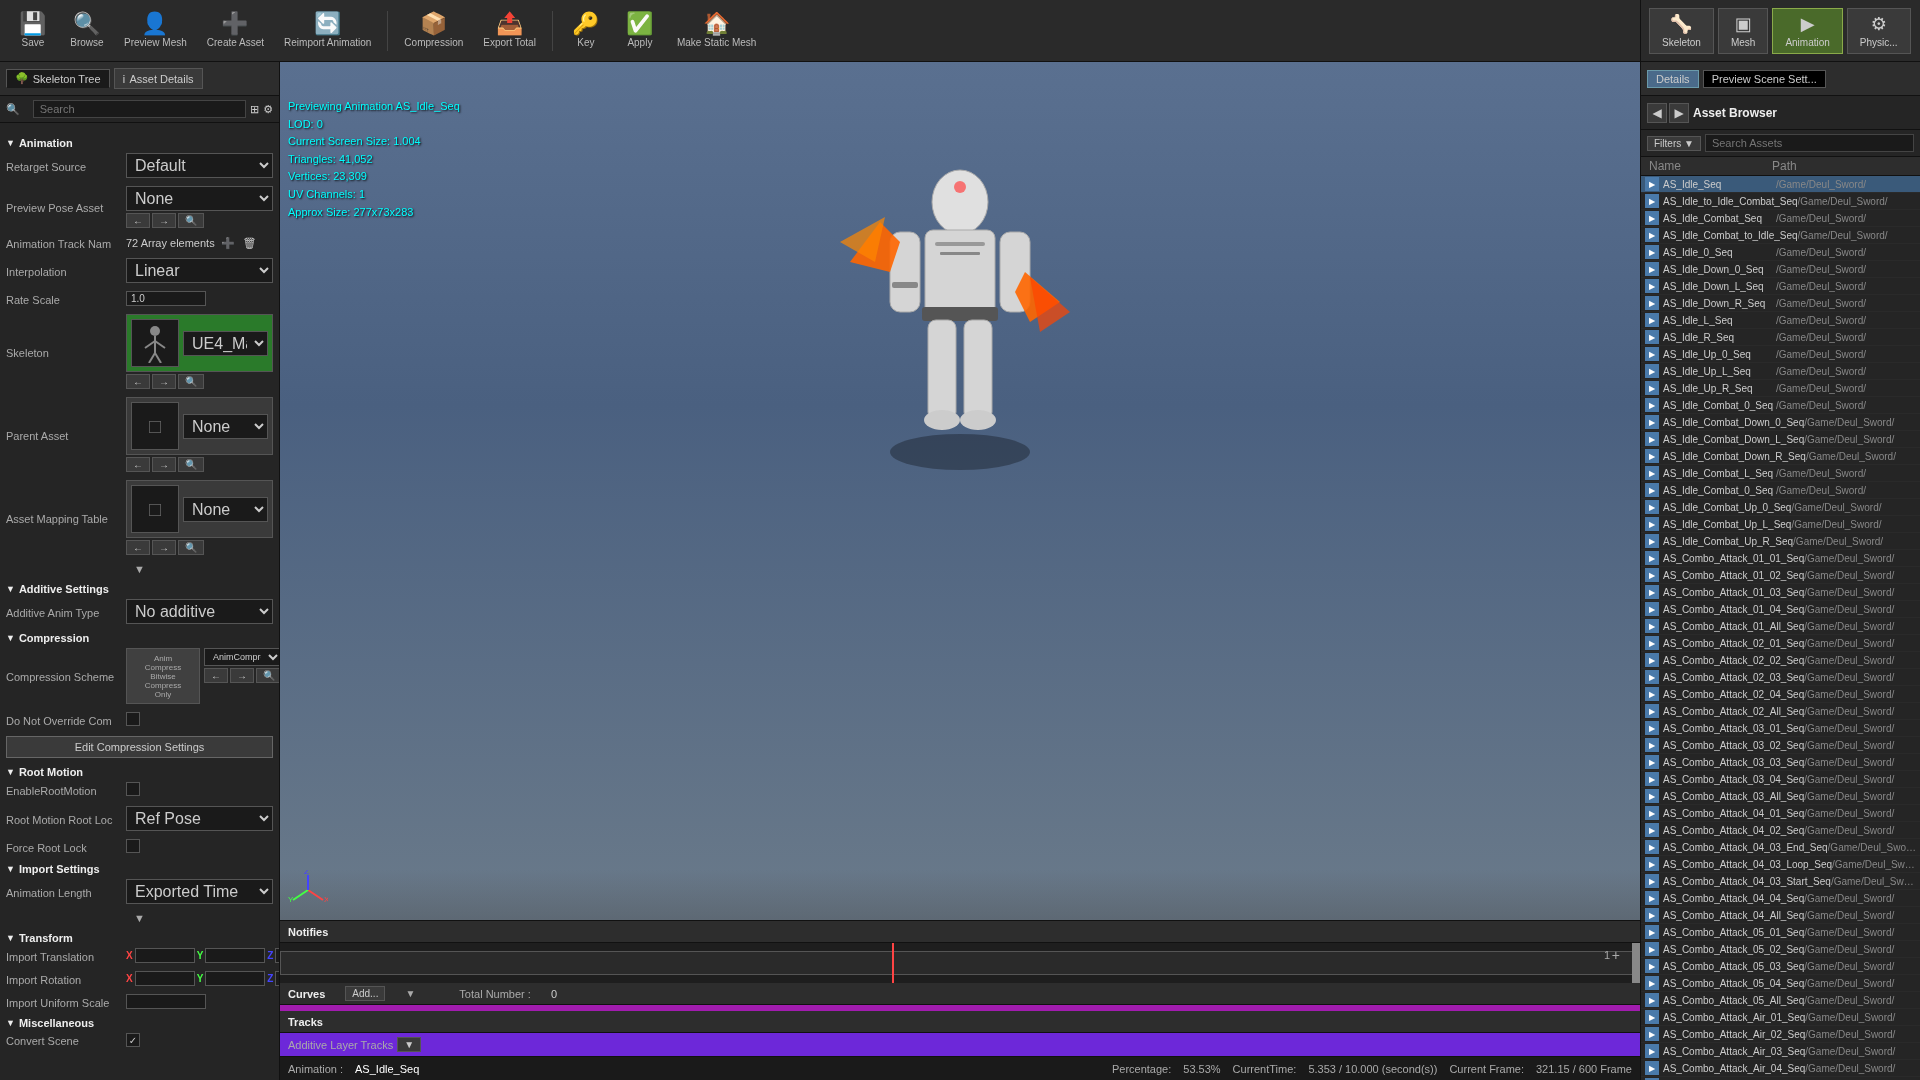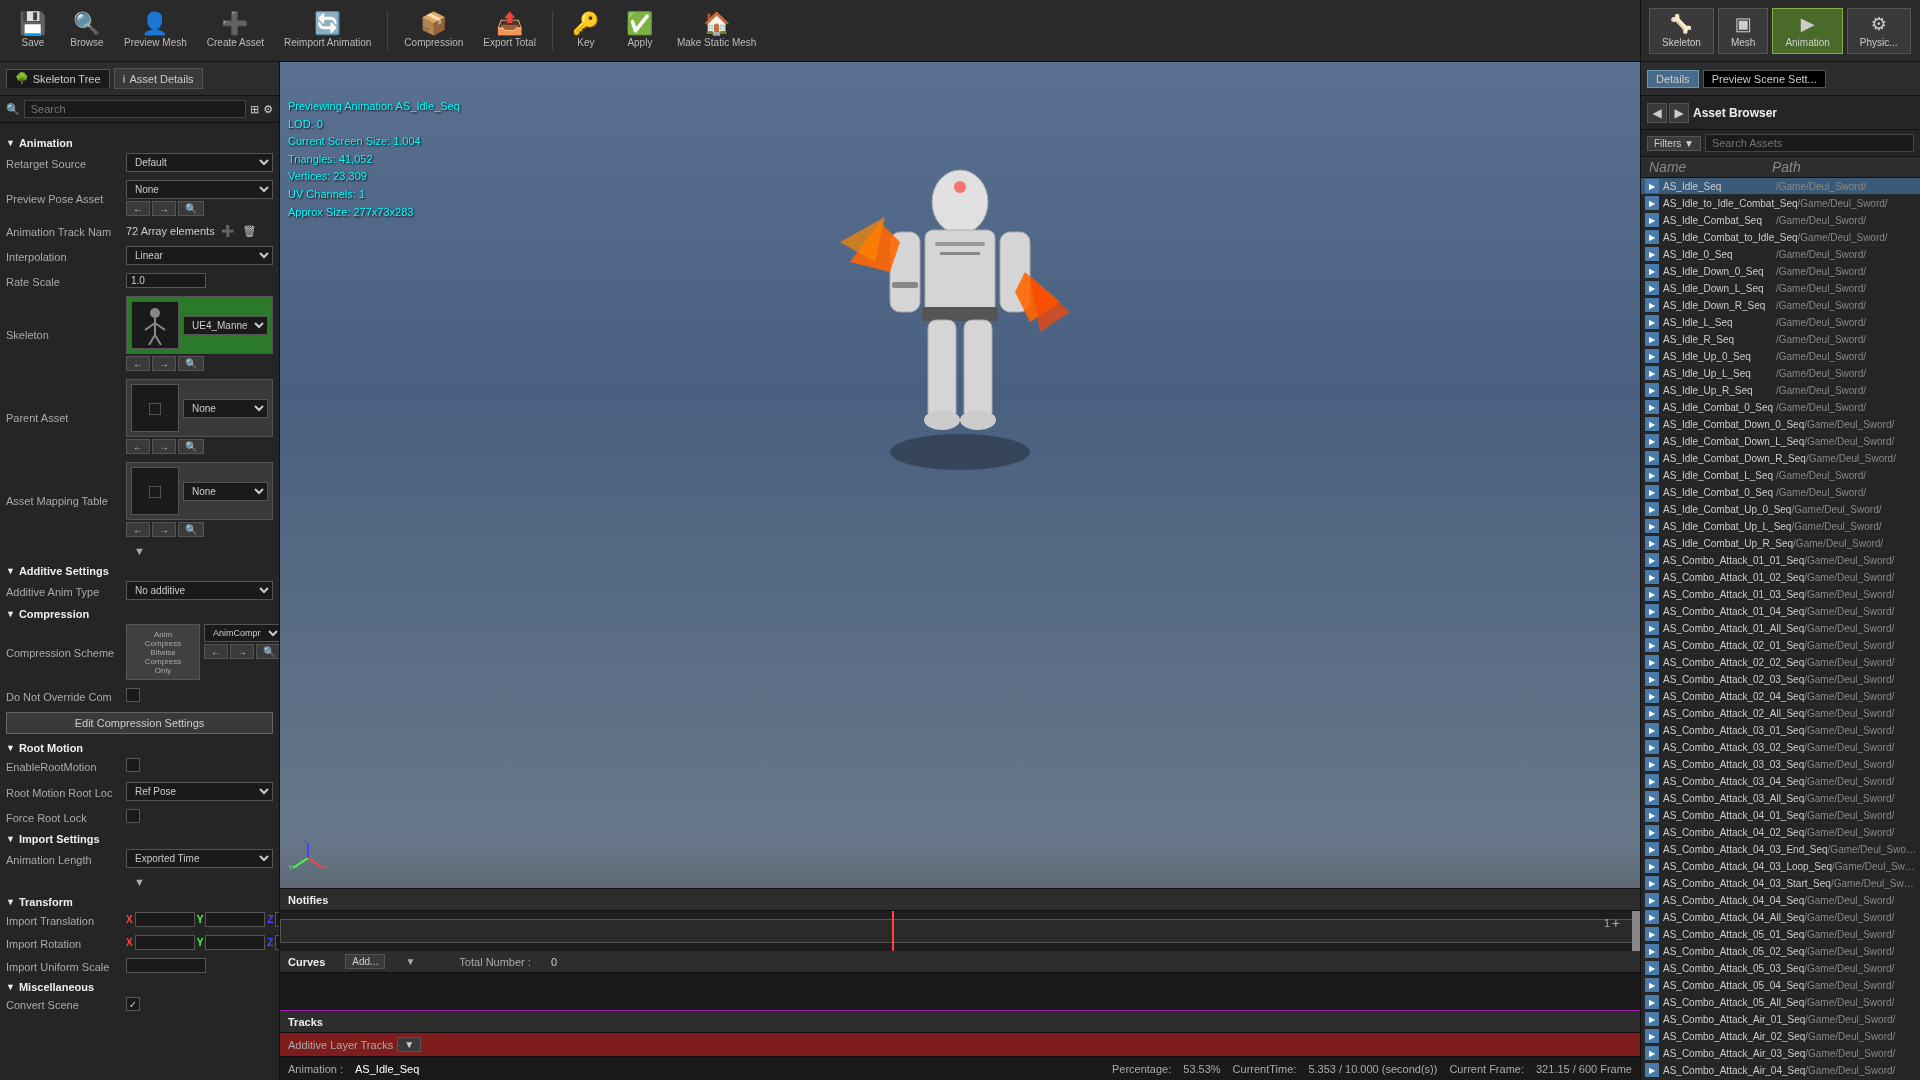--- a/index.html
+++ b/index.html
@@ -26,26 +26,26 @@
     .panel-header {
       display: flex; align-items: center; background: #2d2d2d; border-bottom: 1px solid #111;
       padding: 4px 6px; gap: 4px; height: 34px; flex-shrink: 0;
     }
     .panel-tab {
       display: flex; align-items: center; gap: 4px; padding: 2px 8px; background: #3a3a3a;
       border: 1px solid #555; font-size: 11px; color: #ccc; cursor: pointer;
     }
     .panel-tab.active { background: #1a1a1a; border-bottom-color: #1a1a1a; }
     .panel-search { display: flex; align-items: center; padding: 4px 6px; gap: 4px; background: #252525; border-bottom: 1px solid #111; }
-    .panel-search input { flex: 1; background: #1a1a1a; border: 1px solid #444; color: #ccc; padding: 2px 6px; font-size: 11px; }
+    .panel-search input { flex: 1; background: #1a1a1a; border: 1px solid #444; color: #ccc; padding: 2px 6px; font-size: 11px; margin-left: 9px; }
     .panel-scroll { flex: 1; overflow-y: auto; padding: 6px; }
     .prop-row { display: flex; align-items: center; margin-bottom: 8px; }
     .prop-label { color: #aaa; width: 120px; flex-shrink: 0; padding-top: 2px; font-size: 11px; }
     .prop-value { flex: 1; }
-    .prop-select { background: #1a1a1a; border: 1px solid #555; color: #ccc; padding: 2px 4px; font-size: 10px; width: 100%; }
+    .prop-select { background: #1a1a1a; border: 1px solid #555; color: #ccc; padding: 2px 4px; font-size: 16px; width: 100%; }
     .prop-section { color: #eee; font-weight: bold; margin: 8px 0 4px 0; display: flex; align-items: center; gap: 4px; cursor: pointer; }
     .prop-section::before { content: '▼'; font-size: 9px; }
     .prop-asset-box {
       background: #2a7a2a; border: 1px solid #555; padding: 4px; display: flex; align-items: center;
       gap: 4px; margin-bottom: 2px;
     }
     .prop-asset-box-gray { background: #3a3a3a; }
     .asset-thumb { width: 48px; height: 48px; background: #1a1a1a; border: 1px solid #555; display: flex; align-items: center; justify-content: center; }
     .asset-controls { display: flex; gap: 2px; margin-top: 2px; }
     .asset-btn { background: #3a3a3a; border: 1px solid #555; color: #ccc; padding: 1px 6px; font-size: 10px; cursor: pointer; }
@@ -77,21 +77,21 @@
     #notifies-header { display: flex; align-items: center; padding: 2px 8px; background: #2d2d2d; border-bottom: 1px solid #111; height: 22px; }
     #notifies-track { height: 40px; background: #1e1e1e; position: relative; }
     .timeline-bar { position: absolute; top: 8px; left: 0; right: 0; height: 24px; background: #2a2a2a; border: 1px solid #555; }
     .timeline-cursor { position: absolute; top: 0; bottom: 0; width: 2px; background: #f44; left: 45%; }
     .timeline-end { position: absolute; top: 0; bottom: 0; width: 8px; background: #888; right: 0; }
     .timeline-plus { position: absolute; right: 20px; top: 4px; color: #aaa; cursor: pointer; font-size: 14px; }
     .timeline-num { position: absolute; right: 30px; top: 6px; color: #aaa; font-size: 11px; }
 
     #curves-panel { background: #252525; border-top: 1px solid #111; }
     #curves-header { display: flex; align-items: center; padding: 2px 8px; background: #2d2d2d; border-bottom: 1px solid #111; height: 22px; gap: 20px; }
-    #tracks-panel { background: #7f1d1d; border-top: 1px solid #a21caf; margin-top: 37px; }
+    #tracks-panel { background: #6d28d9; border-top: 6px solid #a21caf; }
     #tracks-header { display: flex; align-items: center; padding: 2px 8px; background: #2d2d2d; border-bottom: 1px solid #111; height: 22px; gap: 8px; }
     #tracks-content { padding: 4px 8px; }
     .additive-row { display: flex; align-items: center; gap: 4px; }
     .add-btn-small { background: #3a3a3a; border: 1px solid #555; color: #ccc; padding: 1px 6px; font-size: 10px; cursor: pointer; }
     .dropdown-arrow { color: #aaa; font-size: 10px; }
 
     
     #status-bar {
       position: absolute; left: 280px; bottom: 0; right: 280px; height: 24px;
       background: #1a1a1a; border-top: 1px solid #111; display: flex; align-items: center;
@@ -101,21 +101,21 @@
     
     #right-panel {
       position: absolute; right: 0; top: 62px; width: 280px; bottom: 0;
       background: #252525; border-left: 1px solid #111; display: flex; flex-direction: column;
     }
     #right-panel-header { display: flex; align-items: center; padding: 4px 6px; background: #2d2d2d; border-bottom: 1px solid #111; gap: 4px; height: 34px; }
     #right-panel-header2 { display: flex; align-items: center; padding: 4px 6px; background: #252525; border-bottom: 1px solid #111; gap: 4px; height: 34px; }
     .rp-tab { padding: 2px 8px; background: #000000; border: 1px solid #555; font-size: 11px; cursor: pointer; color: #ccc; }
     .rp-tab.active { background: #4a6a8a; border-color: #6a9aaa; }
     .asset-list { flex: 1; overflow-y: auto; }
-    .asset-list-header { display: flex; background: #2d2d2d; border-bottom: 1px solid #111; padding: 2px 8px; font-size: 14px; color: #888; font-style: italic; }
+    .asset-list-header { display: flex; background: #2d2d2d; border-bottom: 1px solid #111; padding: 2px 8px; font-size: 12px; color: #888; }
     .asset-list-header span:first-child { flex: 1; }
     .asset-list-header span:last-child { width: 140px; }
     .asset-item { display: flex; align-items: center; padding: 1px 4px; font-size: 10px; cursor: pointer; border-bottom: 1px solid #2a2a2a; }
     .asset-item.selected { background: #3a5a7a; }
     .asset-item .ai-icon { width: 14px; height: 14px; background: #4a7aaa; margin-right: 4px; flex-shrink: 0; font-size: 8px; display: flex; align-items: center; justify-content: center; color: #fff; }
     .asset-item .ai-name { flex: 1; color: #ccc; }
     .asset-item .ai-path { width: 140px; color: #888; overflow: hidden; text-overflow: ellipsis; white-space: nowrap; }
     .filter-row { display: flex; align-items: center; padding: 4px 6px; gap: 4px; border-bottom: 1px solid #111; }
     .search-input { flex: 1; background: #1a1a1a; border: 1px solid #444; color: #ccc; padding: 2px 6px; font-size: 11px; }
     .nav-arrows { display: flex; gap: 2px; }

